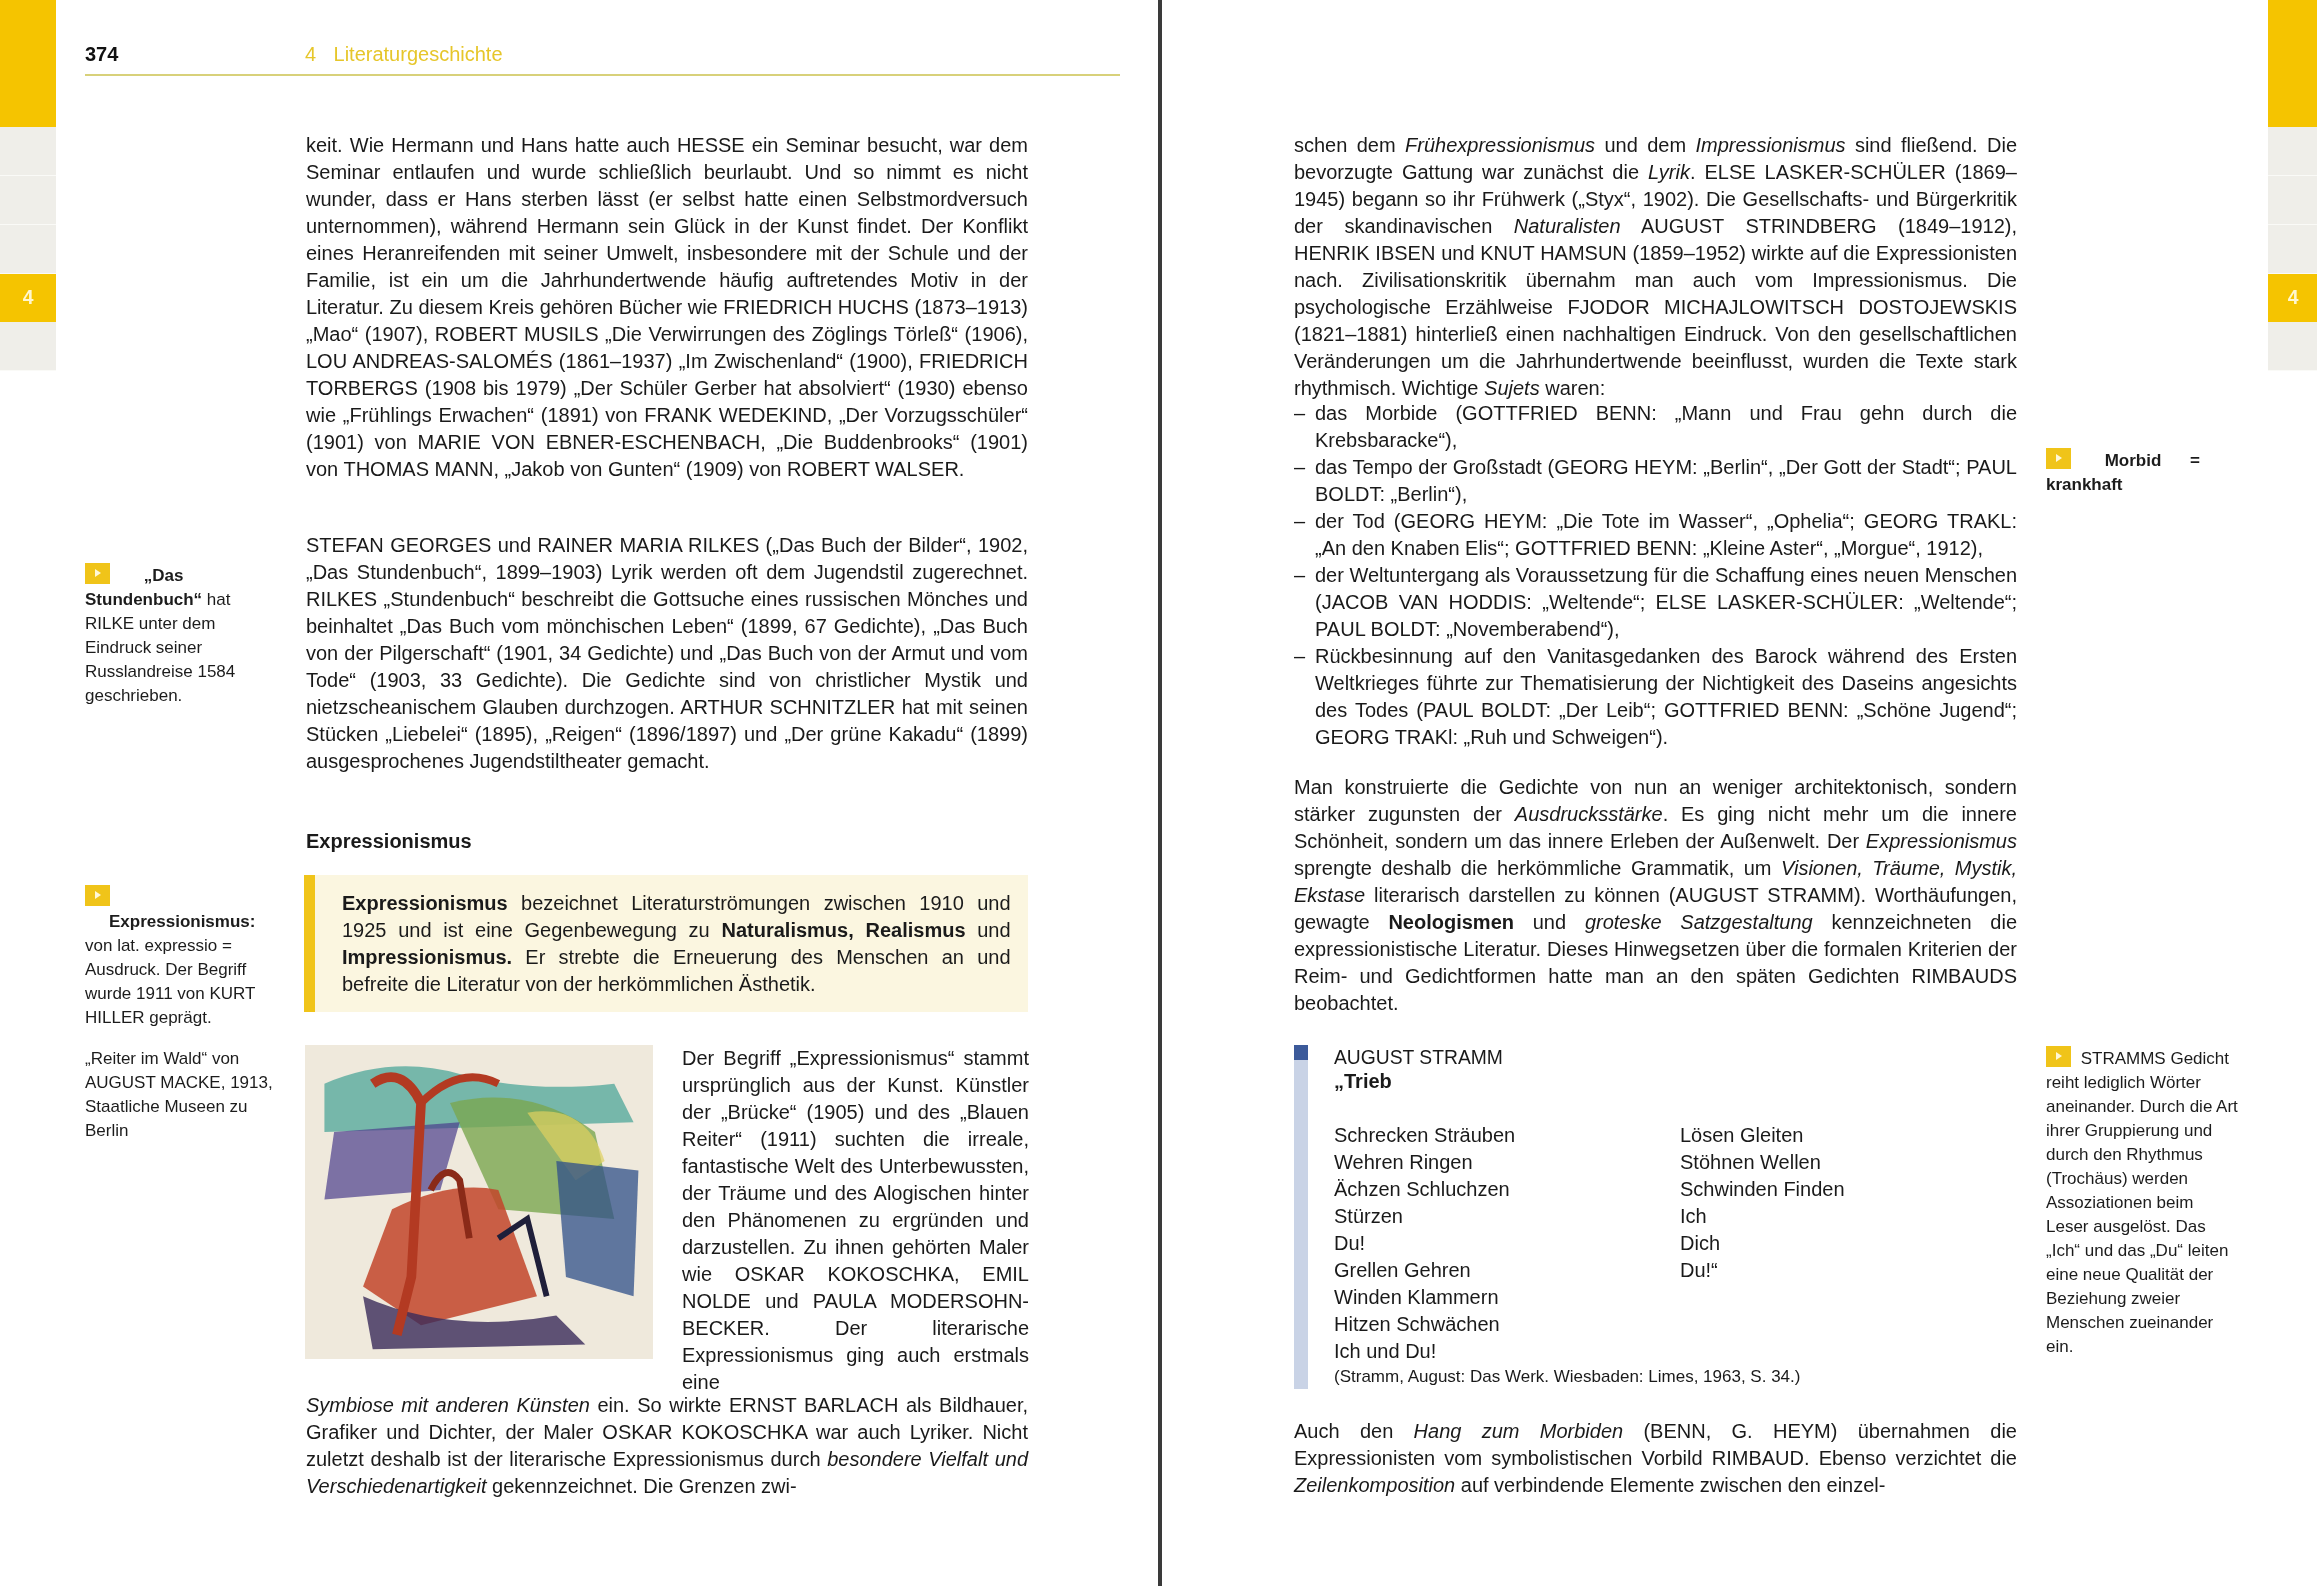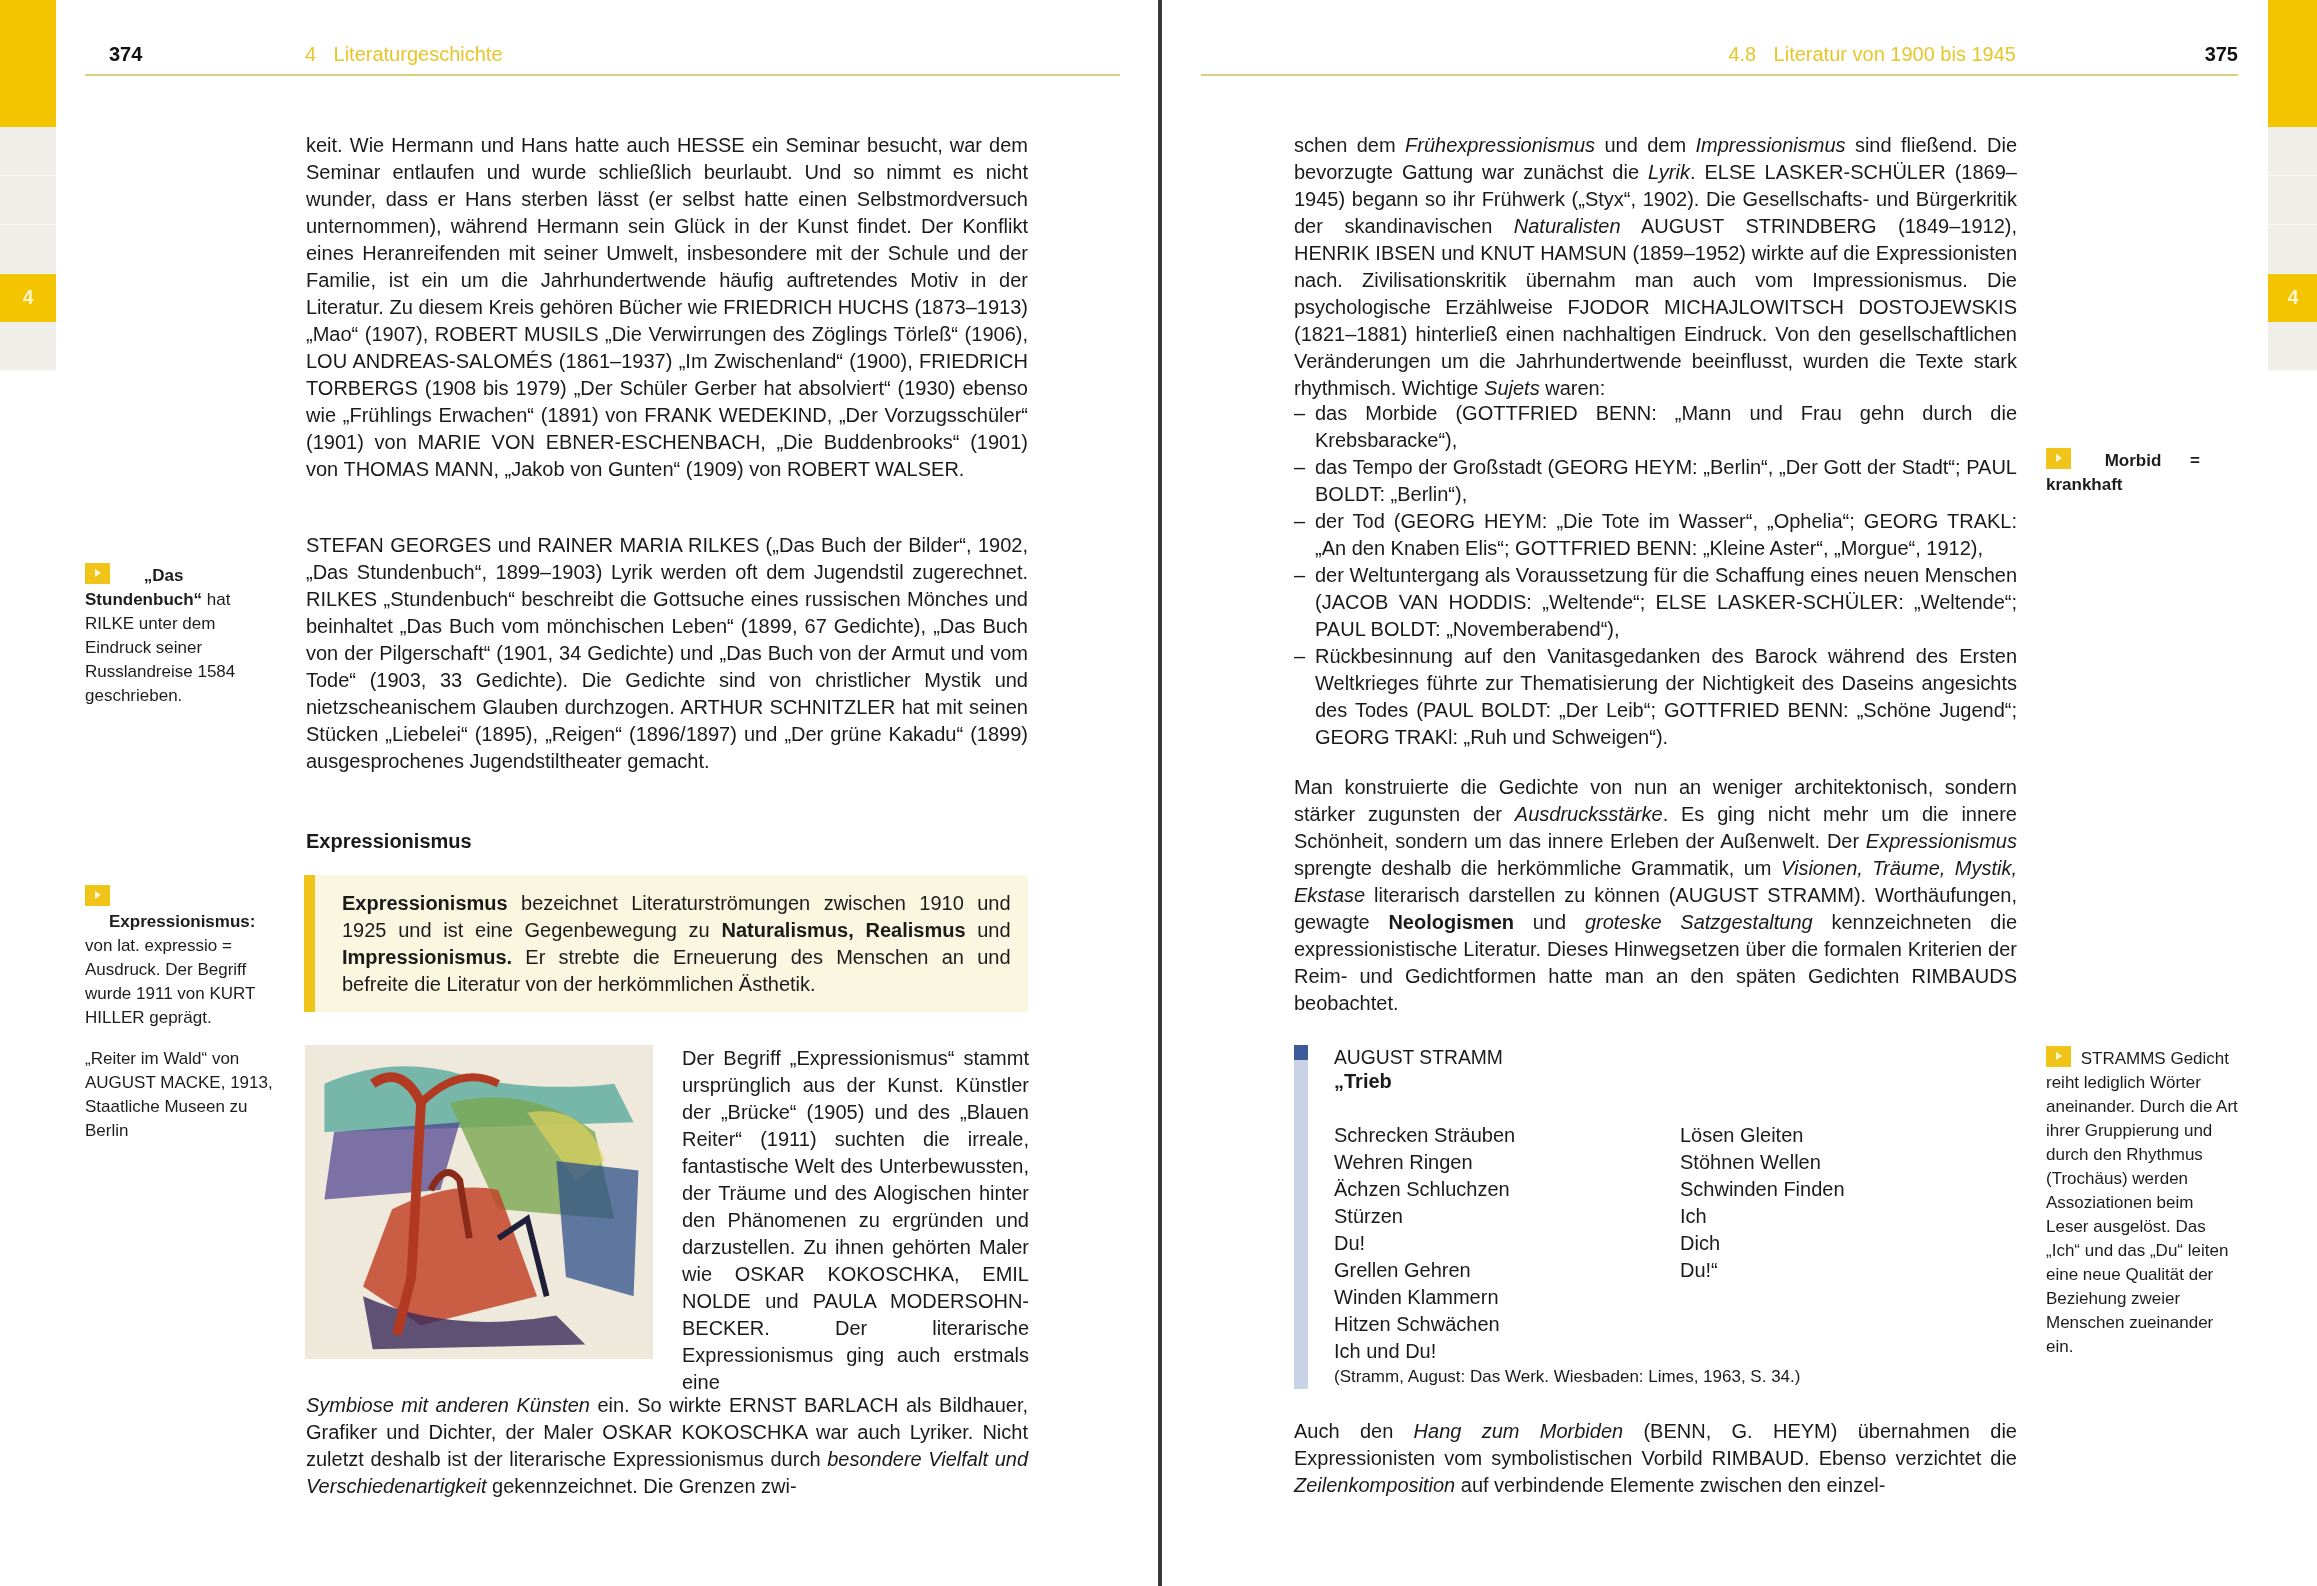--- a/index.html
+++ b/index.html
@@ -19,21 +19,21 @@
   .thumb-top { top: 0; height: 127px; background: #f5c400; }
   .thumb-grey { background: #efeee9; height: 48px; border-bottom: 1.9px solid #fafaf7; }
   .thumb-active { background: #f5c400; height: 48px; color: #fff7d0; font-weight: bold; font-size: 19.3px;
     display: flex; align-items: center; justify-content: center; }
 
   
   .header { position: absolute; top: 39px; height: 35px; border-bottom: 2.9px solid #d8d17a; }
   .left .header { left: 85px; width: 1035px; }
   .right .header { left: 39px; width: 1037px; }
   .pageno { position: absolute; top: 3.9px; font-weight: bold; font-size: 20px; color: #111; }
-  .left .pageno { left: 0; margin-left: 24px; }
+  .left .pageno { left: 0; }
   .right .pageno { right: 0; }
   .running { position: absolute; top: 3.9px; font-size: 20px; color: #e6c62a; }
   .left .running { left: 220px; }
   .right .running { right: 222px; }
   .running .num { margin-right: 17.4px; }
 
   
   .col { position: absolute; font-size: 20px; line-height: 27px; text-align: justify; }
   .left .col { left: 306px; width: 722px; }
   .right .col { left: 132px; width: 723px; }
@@ -138,26 +138,20 @@
 <div class="page right">
   <div class="thumb thumb-top" style="top:0;width:50px"></div>
   <div class="thumb" style="top:127px;width:50px">
     <div class="thumb-grey"></div>
     <div class="thumb-grey"></div>
     <div class="thumb-grey"></div>
     <div class="thumb-active">4</div>
     <div class="thumb-grey"></div>
   </div>
 
-  <div class="header">
-    <span class="running">
-      <span class="num">4.8</span><span>Literatur von 1900 bis 1945</span>
-    </span>
-    <span class="pageno">375</span>
-  </div>
 
   <p class="col" style="top:132px"><span>schen dem </span><i>Frühexpressionismus</i><span> und dem </span><i>Impressionismus</i><span> sind fließend. Die bevorzugte Gattung war zunächst die </span><i>Lyrik</i><span>. ELSE LASKER-SCHÜLER (1869–1945) begann so ihr Frühwerk („Styx“, 1902). Die Gesellschafts- und Bürgerkritik der skandinavischen </span><i>Naturalisten</i><span> AUGUST STRINDBERG (1849–1912), HENRIK IBSEN und KNUT HAMSUN (1859–1952) wirkte auf die Expressionisten nach. Zivilisationskritik übernahm man auch vom Impressionismus. Die psychologische Erzählweise FJODOR MICHAJLOWITSCH DOSTOJEWSKIS (1821–1881) hinterließ einen nachhaltigen Eindruck. Von den gesellschaftlichen Veränderungen um die Jahrhundertwende beeinflusst, wurden die Texte stark rhythmisch. Wichtige </span><i>Sujets</i><span> waren:</span></p>
 
   <ul class="col dash" style="top:400px">
     <li>das Morbide (GOTTFRIED BENN: „Mann und Frau gehn durch die Krebsbaracke“),</li>
     <li>das Tempo der Großstadt (GEORG HEYM: „Berlin“, „Der Gott der Stadt“; PAUL BOLDT: „Berlin“),</li>
     <li>der Tod (GEORG HEYM: „Die Tote im Wasser“, „Ophelia“; GEORG TRAKL: „An den Knaben Elis“; GOTTFRIED BENN: „Kleine Aster“, „Morgue“, 1912),</li>
     <li>der Weltuntergang als Voraussetzung für die Schaffung eines neuen Menschen (JACOB VAN HODDIS: „Weltende“; ELSE LASKER-SCHÜLER: „Weltende“; PAUL BOLDT: „Novemberabend“),</li>
     <li>Rückbesinnung auf den Vanitasgedanken des Barock während des Ersten Weltkrieges führte zur Thematisierung der Nichtigkeit des Daseins angesichts des Todes (PAUL BOLDT: „Der Leib“; GOTTFRIED BENN: „Schöne Jugend“; GEORG TRAKl: „Ruh und Schweigen“).</li>
   </ul>

